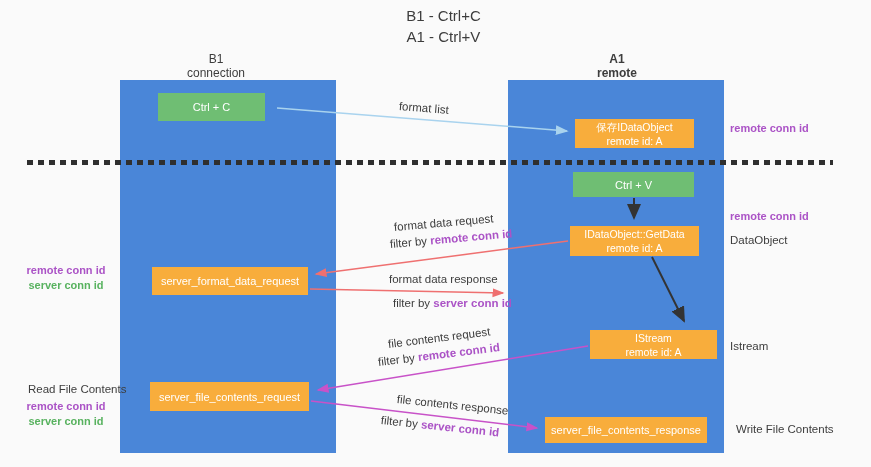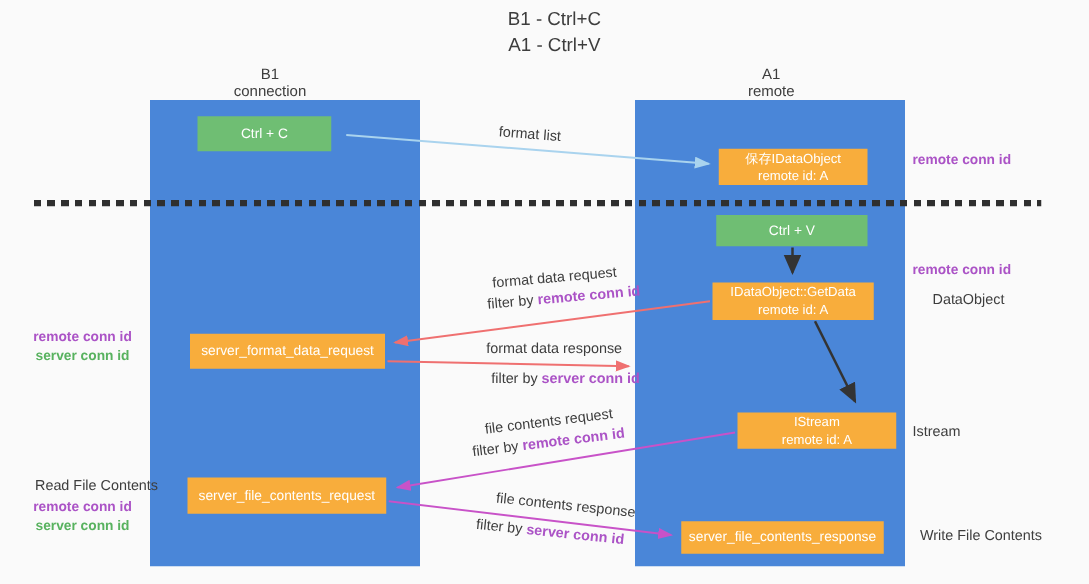--- a/index.html
+++ b/index.html
@@ -40,21 +40,21 @@
 
   <div class="title">
     <div>B1 - Ctrl+C</div>
     <div>A1 - Ctrl+V</div>
   </div>
 
   <div class="lane-header" style="left:166px;top:52px;width:100px;">
     <div>B1</div>
     <div>connection</div>
   </div>
-  <div class="lane-header" style="left:567px;top:52px;width:100px;">
+  <div class="lane-header" style="left:567px;top:52px;width:100px;font-weight:bold;">
     <div>A1</div>
     <div>remote</div>
   </div>
 
   <div class="lane" style="left:120px;"></div>
   <div class="lane" style="left:508px;"></div>
 
   <div class="divider"></div>
 
   <div class="node green" style="left:158px;top:93px;width:107px;height:28px;">
@@ -80,21 +80,21 @@
   </div>
   <div class="node orange" style="left:150px;top:382px;width:159px;height:29px;">
     <span>server_file_contents_request</span>
   </div>
   <div class="node orange" style="left:545px;top:417px;width:162px;height:26px;">
     <span>server_file_contents_response</span>
   </div>
 
   <div class="lbl purple" style="left:730px;top:122px;">remote conn id</div>
   <div class="lbl purple" style="left:730px;top:210px;">remote conn id</div>
-  <div class="lbl" style="left:746px;top:234px;">DataObject</div>
+  <div class="lbl" style="left:730px;top:234px;">DataObject</div>
   <div class="lbl" style="left:730px;top:340px;">Istream</div>
   <div class="lbl" style="left:736px;top:423px;">Write File Contents</div>
 
   <div class="lbl-stack" style="left:24px;top:263px;width:84px;">
     <div class="p">remote conn id</div>
     <div class="g">server conn id</div>
   </div>
   <div class="lbl" style="left:28px;top:383px;text-align:right;">Read File Contents</div>
   <div class="lbl-stack" style="left:24px;top:399px;width:84px;">
     <div class="p">remote conn id</div>

